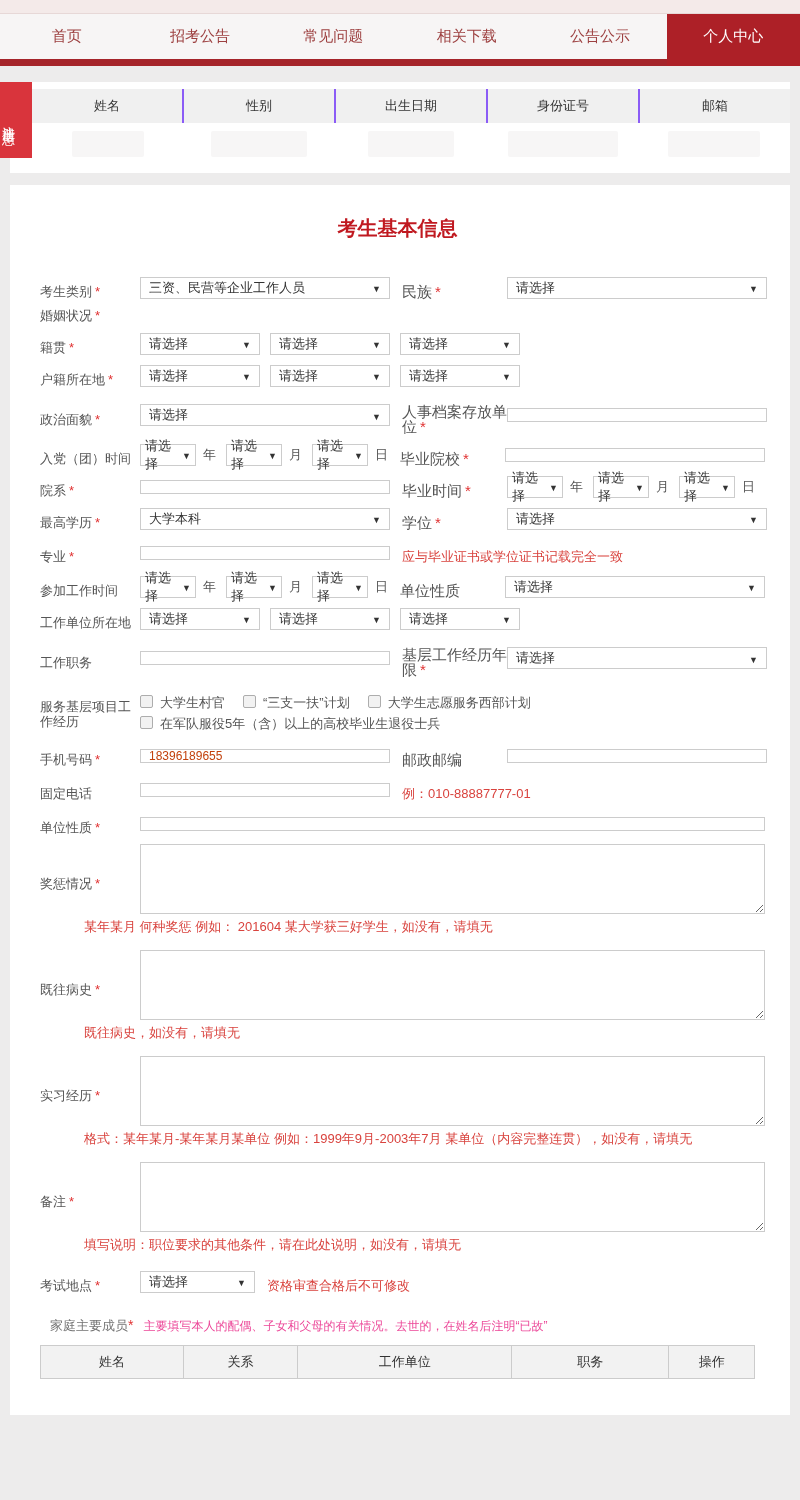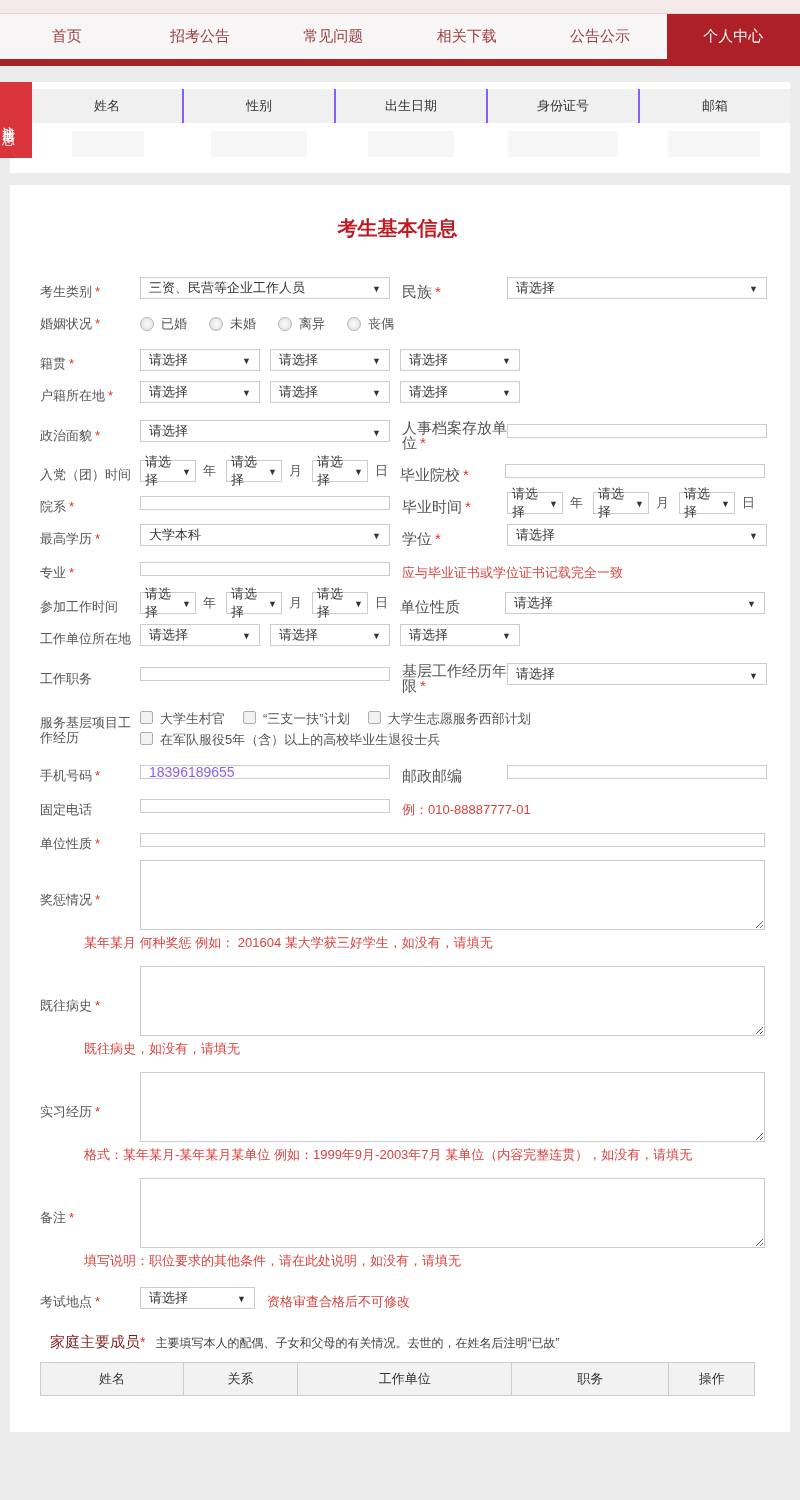--- a/index.html
+++ b/index.html
@@ -58,21 +58,21 @@
   }
   .caret::before { content: "▼"; font-size: 9px; color: #333; margin-left: 6px; }
   .w250 { width: 250px; }
   .w260 { width: 260px; }
   .w120 { width: 120px; margin-right: 10px; }
   .w115 { width: 115px; }
   .wsm  { width: 56px; padding: 0 4px; }
 
   .ibox {
     border: 1px solid #ccc; background: #fff; height: 14px; padding: 0 8px;
-    font-size: 14px; color: #8b5cf6; font-family: "Liberation Sans", "DejaVu Sans", sans-serif;
+    font-size: 12px; color: #c2410c; font-family: "Liberation Sans", "DejaVu Sans", sans-serif;
   }
   .iw250 { width: 250px; }
   .iw260 { width: 260px; }
   .iwfull { width: 625px; }
 
   .tbox {
     border: 1px solid #ccc; background: #fff; width: 625px; height: 70px;
     font-size: 14px; color: #333; resize: vertical; padding: 4px 8px;
     font-family: "Liberation Sans", "DejaVu Sans", sans-serif;
   }
@@ -87,23 +87,23 @@
   .rlabel, .clabel { font-size: 13px; color: #555; margin: 0 22px 0 7px; cursor: default; }
   .checkbox { width: 13px; height: 13px; border: 1px solid #adadad; border-radius: 2px;
               background: #f2f2f2; display: inline-block; flex: 0 0 13px; margin-top: 2px; cursor: pointer; }
   .cbgroup { display: flex; flex-wrap: wrap; width: 640px; padding-top: 7px; line-height: 19px; }
   .cbitem { display: flex; margin-right: 4px; margin-bottom: 2px; }
   .cbitem .clabel { margin-right: 14px; }
 
   
   .section { margin-top: 22px; }
   .sec-head { display: flex; align-items: baseline; margin: 0 0 10px 10px; }
-  .sec-title { font-size: 15px; color: #7f1d1d; }
+  .sec-title { font-size: 13px; color: #737373; }
   .sec-req { color: #e03131; font-size: 14px; }
-  .sec-hint { font-size: 12px; color: #404040; margin-left: 10px; }
+  .sec-hint { font-size: 12px; color: #ec4899; margin-left: 10px; }
   table.sec-table { width: 100%; border-collapse: collapse; }
   table.sec-table th {
     border: 1px solid #ccc; background: #f2f2f2; font-weight: normal;
     font-size: 13px; color: #333; padding: 7px 4px; text-align: center;
   }
 
   
   .fam-c1{width:20%} .fam-c2{width:16%} .fam-c3{width:30%} .fam-c4{width:22%} .fam-c5{width:12%}
 </style>
 </head>
@@ -168,30 +168,20 @@
     <div class="ctl">
       <div class="sbox w260">
           <span>请选择</span>
           <span class="caret"></span>
         </div>
     </div>
   </div>
 
   <div class="frow" style="align-items:center">
     <div class="lbl" style="padding-top:0"><span>婚姻状况</span><span class="req">*</span></div>
-    <div class="ctl" style="height:31px">
-      <span class="radio"></span>
-        <span class="rlabel">已婚</span>
-      <span class="radio"></span>
-        <span class="rlabel">未婚</span>
-      <span class="radio"></span>
-        <span class="rlabel">离异</span>
-      <span class="radio"></span>
-        <span class="rlabel">丧偶</span>
-    </div>
   </div>
 
   <div class="frow">
     <div class="lbl"><span>籍贯</span><span class="req">*</span></div>
     <div class="ctl">
       <div class="sbox w120">
           <span>请选择</span>
           <span class="caret"></span>
         </div>
       <div class="sbox w120">

